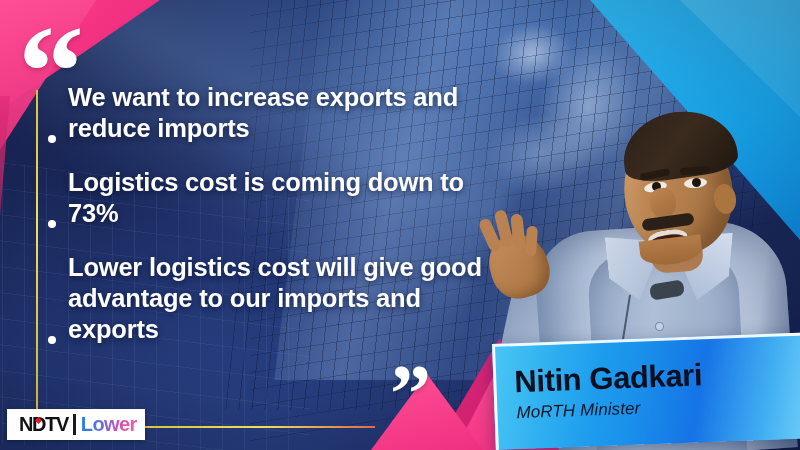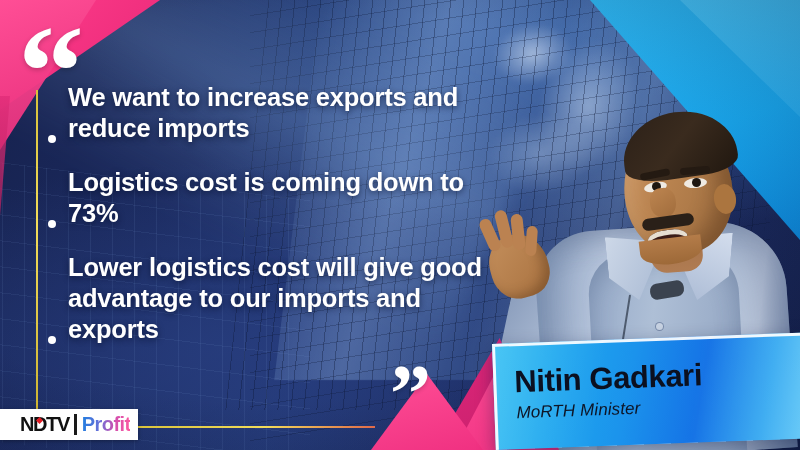--- a/index.html
+++ b/index.html
@@ -274,22 +274,22 @@
     letter-spacing:-.4px;
   }
   .plate-role {
     position:absolute; left:19px; top:57px;
     font-size:17px; font-style:italic; font-weight:400; color:#0e1526;
     letter-spacing:.1px;
   }
 
   
   .logo {
-    position:absolute; left:0; top:409px;
-    background:#ffffff; padding:4px 8px 4px 20px;
+    position:absolute; left:7px; top:409px;
+    background:#ffffff; padding:4px 8px 4px 12px;
     display:flex; align-items:center; gap:5px;
     box-shadow:0 1px 4px rgba(0,0,0,.35);
   }
   .logo-ndtv {
     position:relative;
     font-size:20px; font-weight:700; color:#111111;
     letter-spacing:-1.4px; font-family:"Liberation Sans", sans-serif;
   }
   .logo-dot {
     position:absolute; left:16px; top:4px;
@@ -382,16 +382,16 @@
 
   <div class="plate">
     <div class="plate-sheen"></div>
     <div class="plate-name">Nitin Gadkari</div>
     <div class="plate-role">MoRTH Minister</div>
   </div>
 
   <div class="logo">
     <span class="logo-ndtv">NDTV<span class="logo-dot"></span></span>
     <span class="logo-bar"></span>
-    <span class="logo-profit">Profit</span>
+    <span class="logo-profit">Lower</span>
   </div>
 
 </div>
 
 </body></html>

